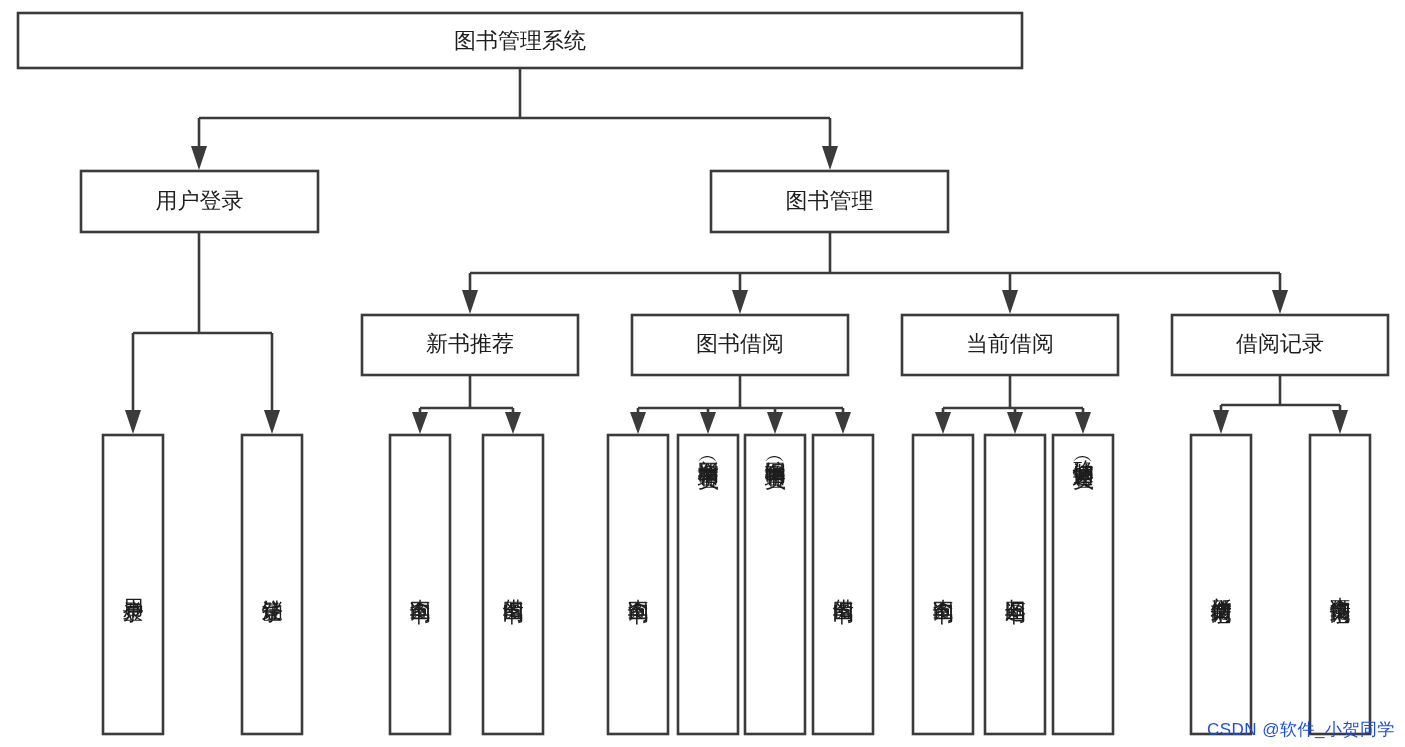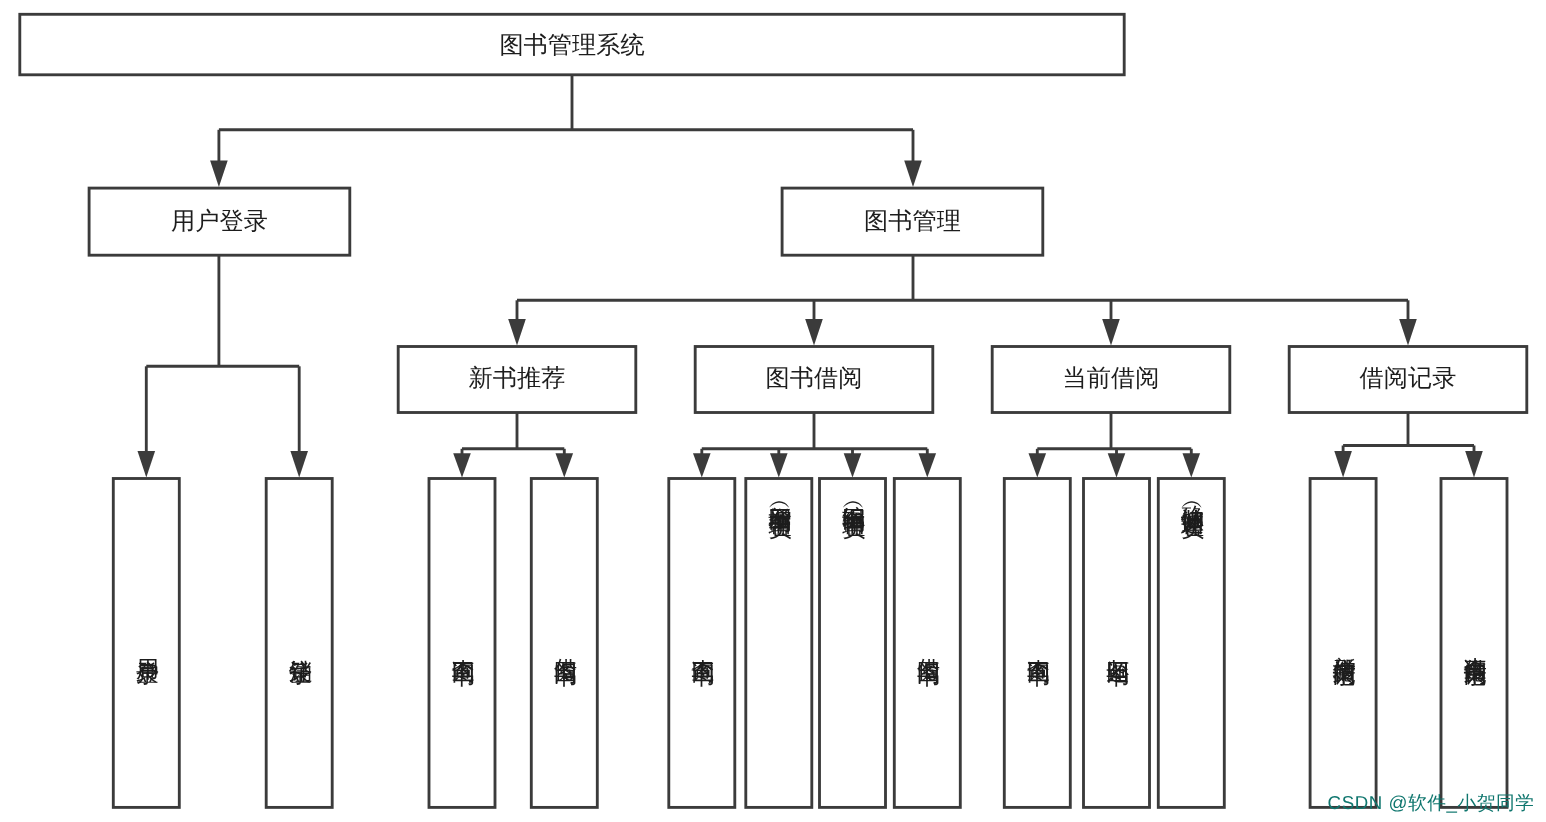--- a/index.html
+++ b/index.html
@@ -67,21 +67,21 @@
     color: #1d1d1d;
     white-space: nowrap;
     text-align: center;
   }
   .watermark {
     position: absolute;
     right: 10px;
     bottom: 6px;
     font-family: "Liberation Sans", "DejaVu Sans", sans-serif;
     font-size: 17px;
-    color: #0f766e;
+    color: #1d4ed8;
     letter-spacing: 0.5px;
     user-select: none;
   }
 </style>
 </head>
 <body>
 
 <div id="diagram-root">
 
   <svg id="flow" viewBox="0 0 1405 747">

